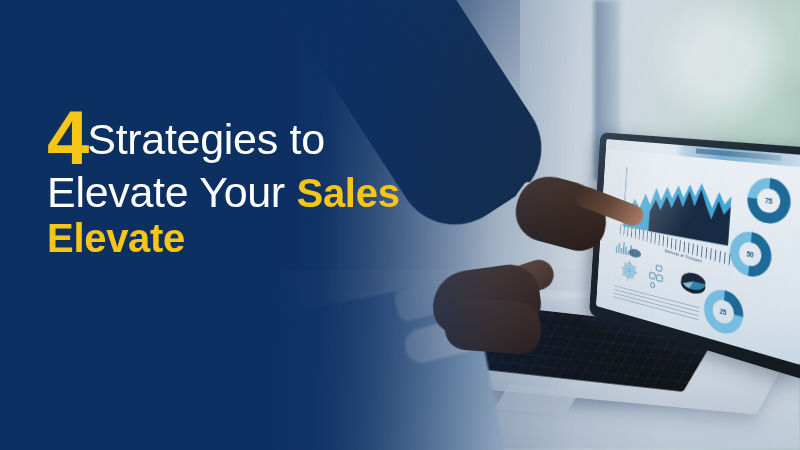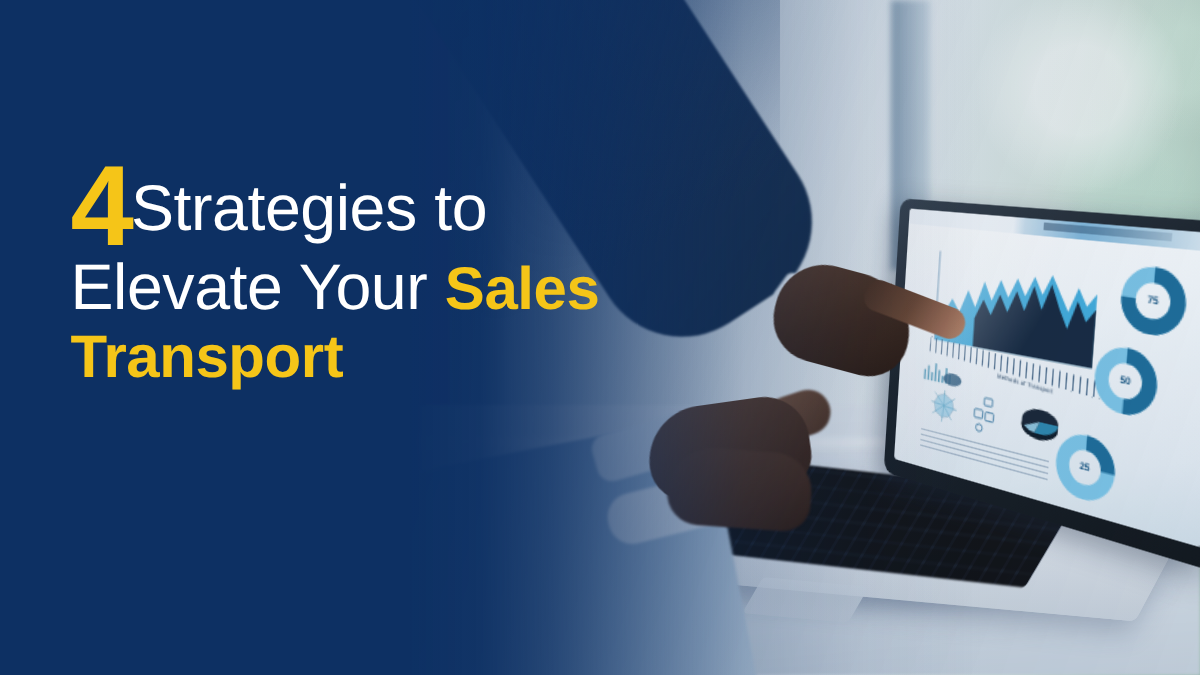--- a/index.html
+++ b/index.html
@@ -380,16 +380,16 @@
 
   <div class="navy-fade"></div>
   <div class="navy-soft-corner"></div>
 
   <div id="headline">
     <div class="hl-line l1"><span class="big-num">4</span><span class="t-white">Strategies to</span></div>
 
     <div class="hl-line l2"><span class="t-white">Elevate Your</span><span class="t-white"> </span><span class="t-gold-bold">Sales</span></div>
 
 
-    <div class="hl-line l4"><span class="t-gold-bold">Transport</span></div>
+    <div class="hl-line l4"><span class="t-gold-bold">Elevate</span></div>
   </div>
 
 </div>
 
 </body></html>

